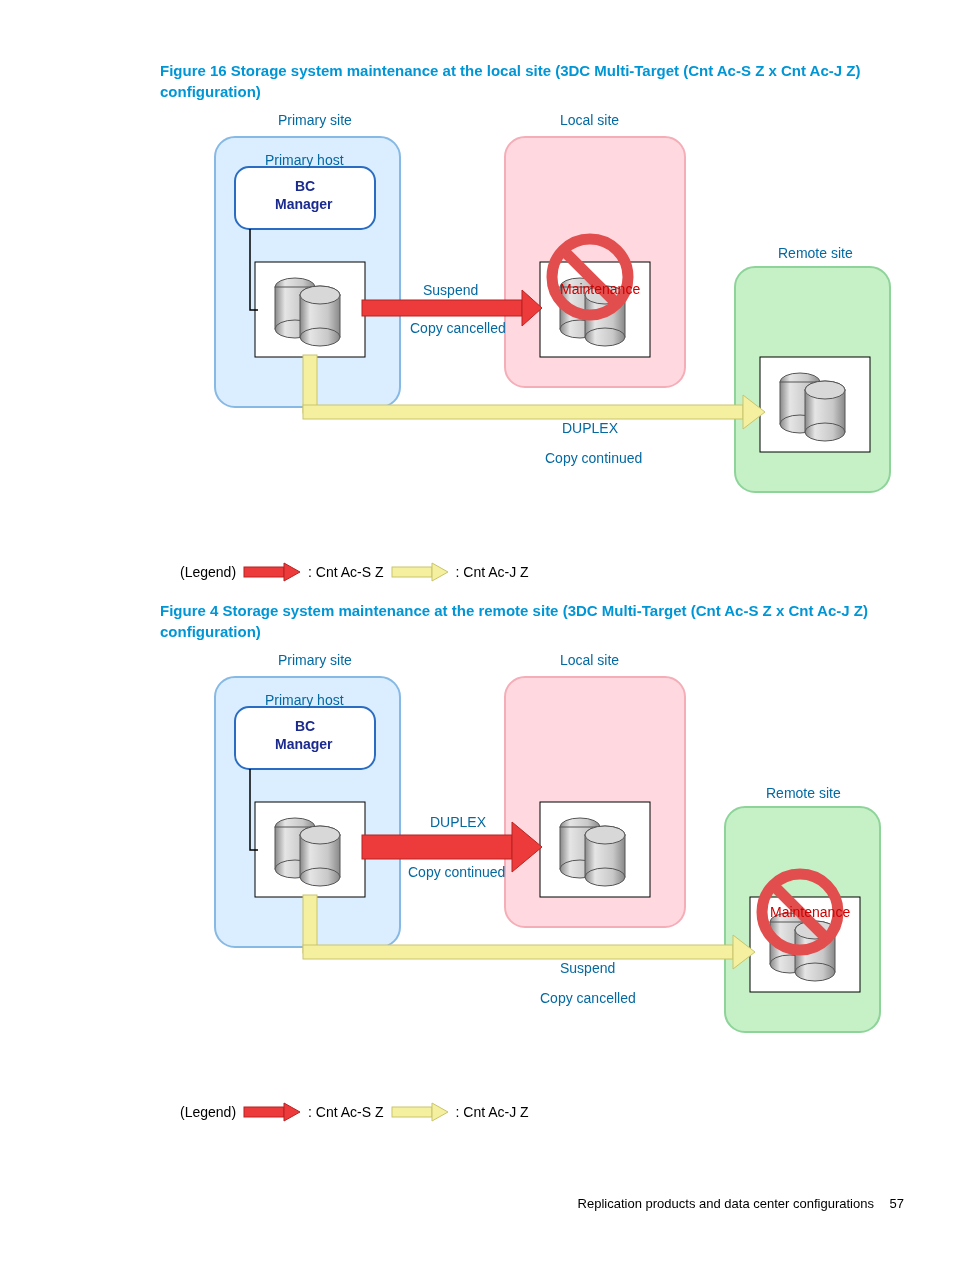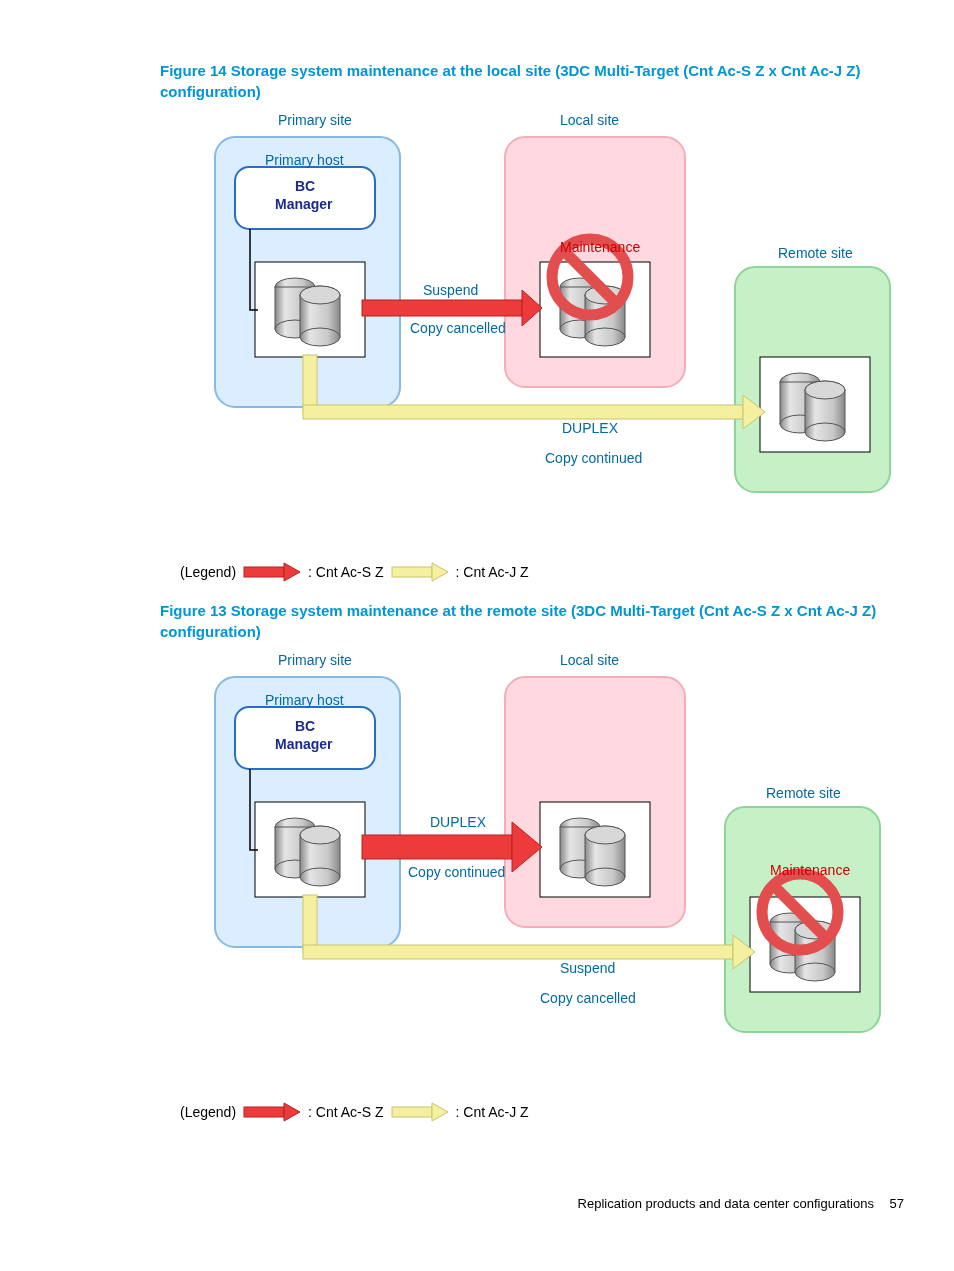--- a/index.html
+++ b/index.html
@@ -54,28 +54,28 @@
   .footer .pagenum {
     margin-left: 12px;
   }
   
   .lbl {
     position: absolute;
     font-size: 14px;
     color: #0369a1;
     white-space: nowrap;
   }
-  .lbl.red { color: #cc0000; }
+  .lbl.red { color: #cc0000; margin-top: 42px; }
 </style>
 </head>
 <body>
 
 <div class="page">
 
-  <div class="figure-caption">Figure 14 Storage system maintenance at the local site (3DC Multi-Target (Cnt Ac-S Z x Cnt Ac-J Z) configuration)</div>
+  <div class="figure-caption">Figure 16 Storage system maintenance at the local site (3DC Multi-Target (Cnt Ac-S Z x Cnt Ac-J Z) configuration)</div>
 
   <div class="diagram">
     <svg width="720" height="430" viewBox="0 0 720 430">
       <defs>
         <linearGradient id="cylG" x1="0" y1="0" x2="1" y2="0">
           <stop offset="0%" stop-color="#888888"></stop>
           <stop offset="25%" stop-color="#e5e5e5"></stop>
           <stop offset="70%" stop-color="#c8c8c8"></stop>
           <stop offset="100%" stop-color="#888888"></stop>
         </linearGradient>
@@ -166,21 +166,21 @@
       </svg>
       <span class="legend-text">: Cnt Ac-S Z</span>
       <svg class="arrow-sample" width="60" height="20">
         <rect x="2" y="5" width="40" height="10" fill="#f4f0a0" stroke="#c9c46a"></rect>
         <polygon points="42,1 58,10 42,19" fill="#f4f0a0" stroke="#c9c46a"></polygon>
       </svg>
       <span class="legend-text">: Cnt Ac-J Z</span>
     </div>
   </div>
 
-  <div class="figure-caption">Figure 13 Storage system maintenance at the remote site (3DC Multi-Target (Cnt Ac-S Z x Cnt Ac-J Z) configuration)</div>
+  <div class="figure-caption">Figure 4 Storage system maintenance at the remote site (3DC Multi-Target (Cnt Ac-S Z x Cnt Ac-J Z) configuration)</div>
 
   <div class="diagram">
     <svg width="720" height="430" viewBox="0 0 720 430">
       <defs>
         <linearGradient id="cylG2" x1="0" y1="0" x2="1" y2="0">
           <stop offset="0%" stop-color="#888888"></stop>
           <stop offset="25%" stop-color="#e5e5e5"></stop>
           <stop offset="70%" stop-color="#c8c8c8"></stop>
           <stop offset="100%" stop-color="#888888"></stop>
         </linearGradient>

